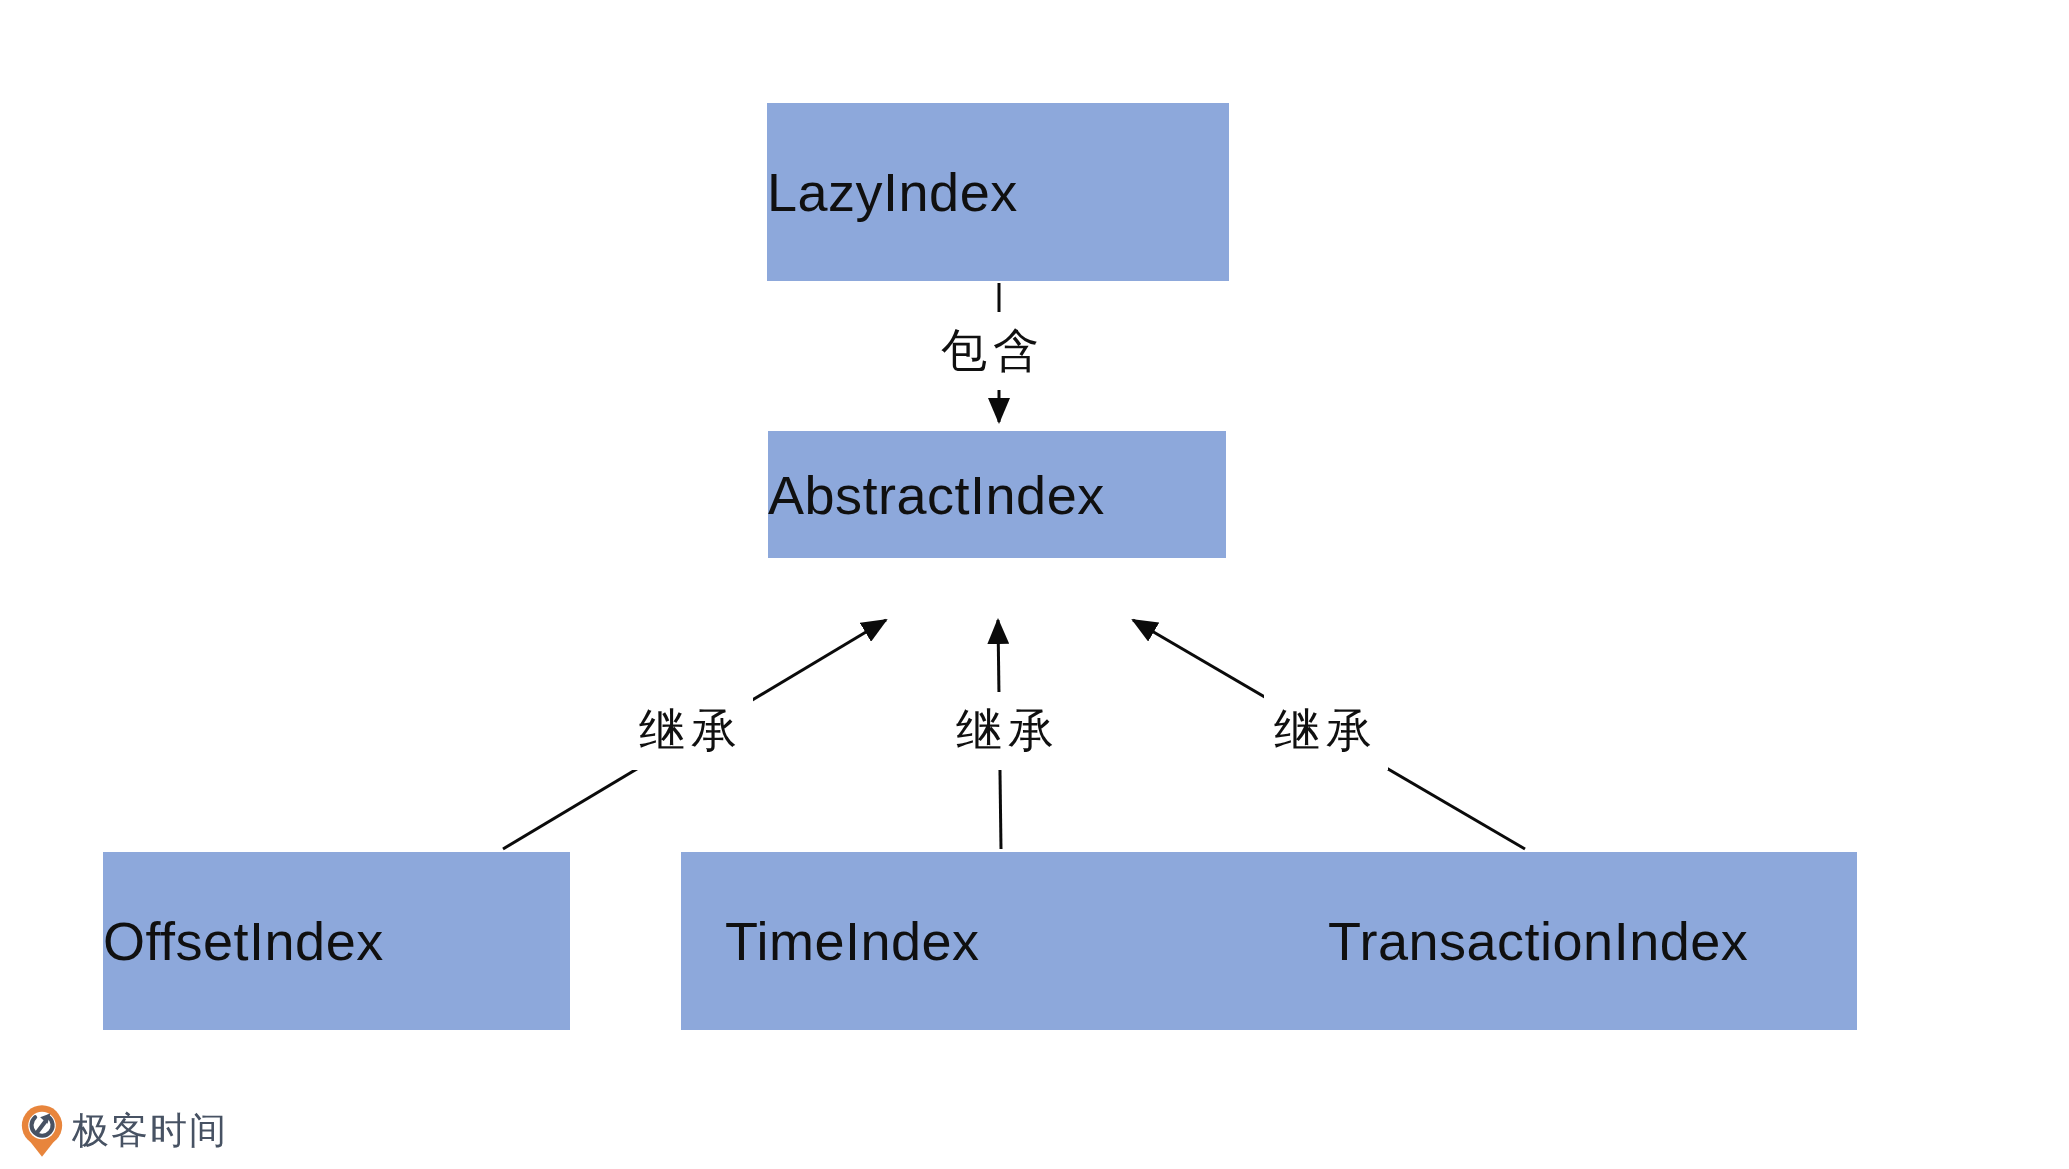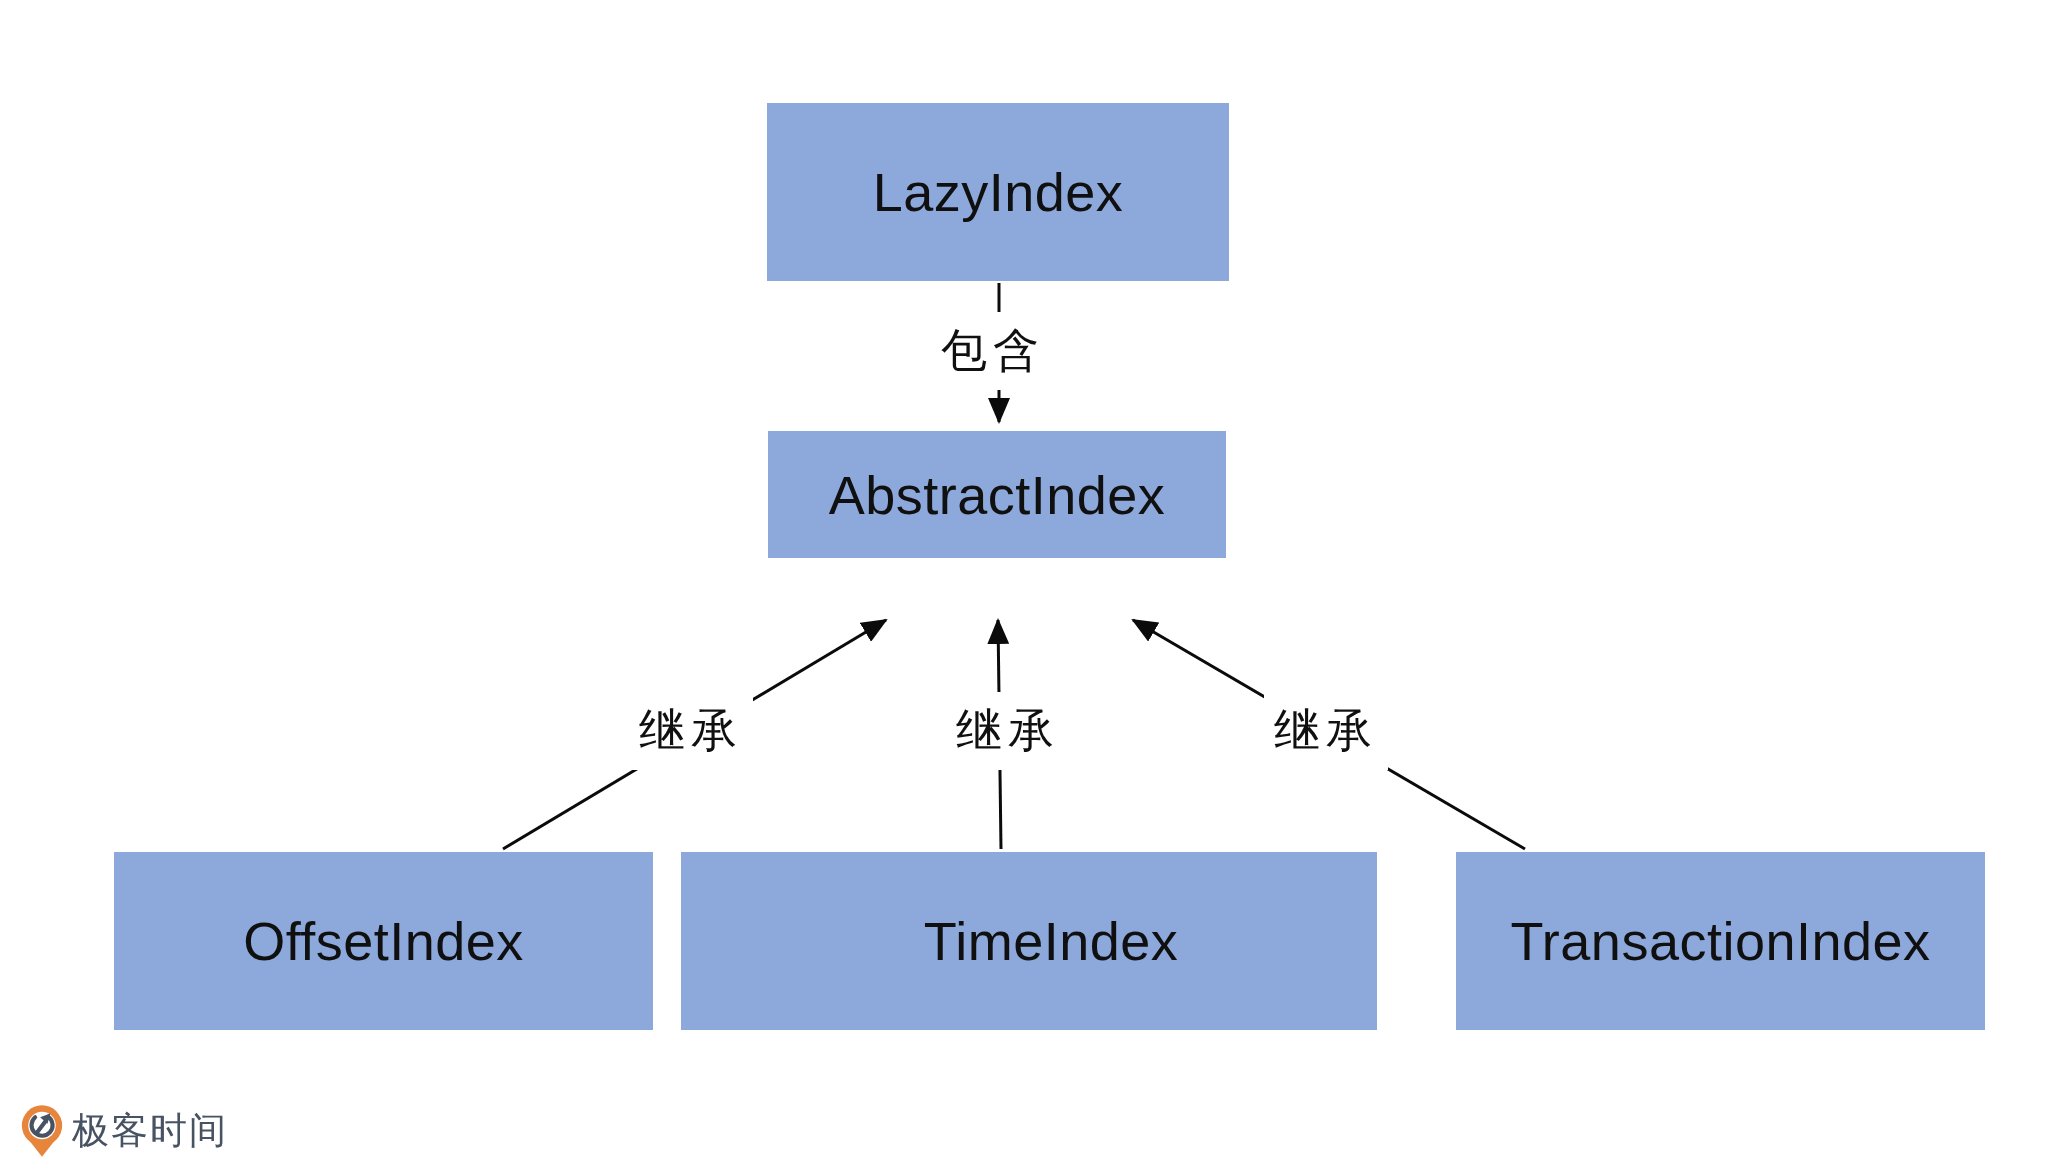--- a/index.html
+++ b/index.html
@@ -17,30 +17,30 @@
     background:var(--background);
     font-family:"Liberation Sans","DejaVu Sans",sans-serif;
     overflow:hidden;
   }
   .edges{position:absolute;left:0;top:0;width:2069px;height:1169px;}
   .edge-line{stroke:var(--edge-color);stroke-width:3;fill:none;}
   .arrow-head{fill:var(--edge-color);}
   .node{
     position:absolute;
     background:var(--node-fill);
-    display:flex;align-items:center;justify-content:center;
+    display:flex;align-items:center;justify-content:flex-start;
     color:var(--node-text);
     font-size:54px;
     letter-spacing:0.5px;
   }
   .node-lazy{left:767px;top:103px;width:462px;height:178px;}
   .node-abstract{left:768px;top:431px;width:458px;height:127px;}
-  .node-offset{left:114px;top:852px;width:539px;height:178px;}
+  .node-offset{left:103px;top:852px;width:467px;height:178px;}
   .node-time{left:681px;top:852px;width:652px;height:178px;padding-left:44px;}
-  .node-transaction{left:1456px;top:852px;width:529px;height:178px;}
+  .node-transaction{left:1328px;top:852px;width:529px;height:178px;}
   .edge-label{
     position:absolute;
     transform:translate(-50%,-50%);
     background:var(--background);
     color:var(--node-text);
     font-size:46px;
     font-weight:400;
     padding:8px 10px;
     white-space:nowrap;
     letter-spacing:6px;

